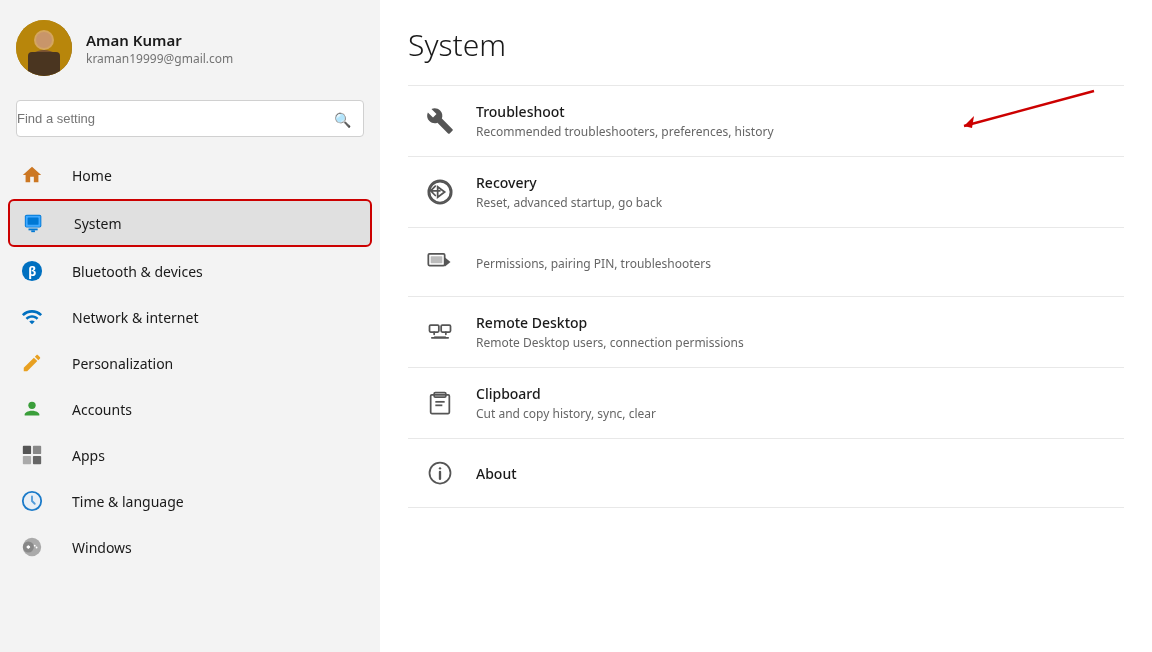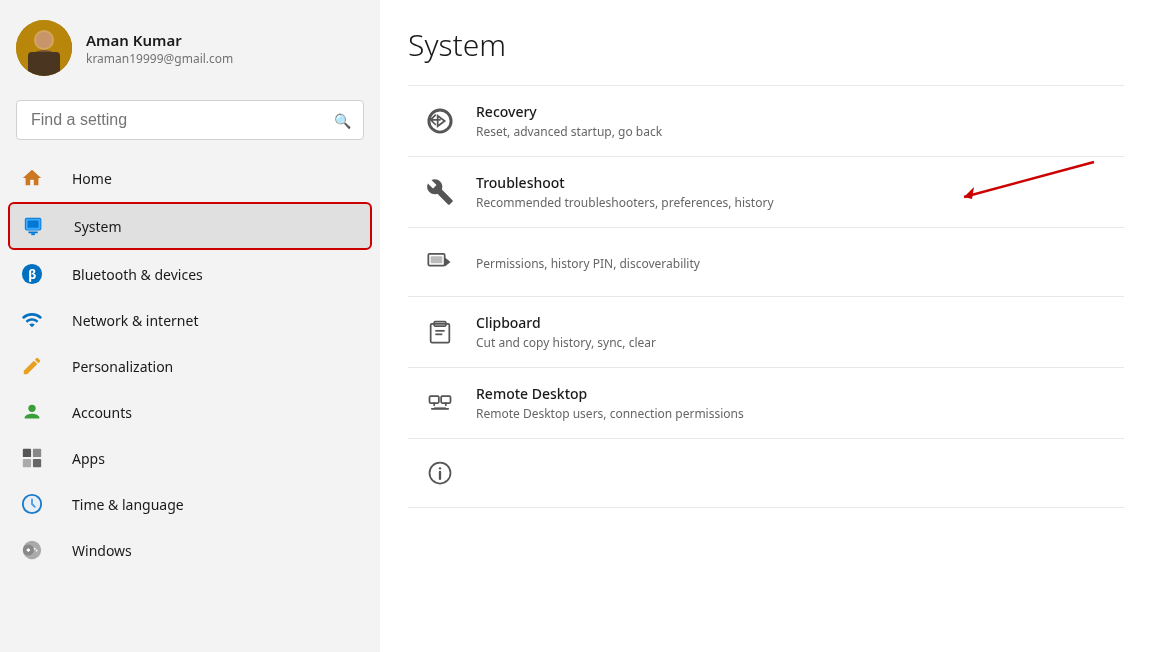--- a/index.html
+++ b/index.html
@@ -62,25 +62,25 @@
       color: #737373;
     }
 
     .search-box {
       margin: 8px 16px 16px 16px;
       position: relative;
     }
 
     .search-input {
       width: 100%;
-      padding: 10px 40px 10px 14px;
+      padding: 10px 40px 10px 0;
       border: 1px solid #d0d0d0;
       border-radius: 4px;
       background: #ffffff;
-      font-size: 16px;
+      font-size: 13px;
       color: #666;
       outline: none;
     }
 
     .search-icon {
       position: absolute;
       right: 12px;
       top: 50%;
       transform: translateY(-50%);
       color: #666;
@@ -309,93 +309,94 @@
         </span>
         <span class="nav-item-label">Windows</span>
       </li>
     </ul>
 </aside>
 
 <main class="main-content">
   <h1 class="page-title">System</h1>
 
   <ul class="settings-list" id="settings-list">
-      <li class="settings-item">
-        <div class="settings-icon">
-          <svg width="28" height="28" viewBox="0 0 24 24" fill="none">
-            <path d="M12 2C6.48 2 2 6.48 2 12s4.48 10 10 10 10-4.48 10-10S17.52 2 12 2zm-2 14.5v-9l6 4.5-6 4.5z" fill="none" stroke="#555" stroke-width="1.5"></path>
-            <circle cx="12" cy="12" r="9" fill="none" stroke="#555" stroke-width="1.5"></circle>
-            <path d="M8 7l-4 4 4 4M4 11h8" stroke="#555" stroke-width="1.5" stroke-linecap="round"></path>
-          </svg>
-        </div>
-        <div class="settings-text">
-          <span class="settings-label">Recovery</span>
-          <span class="settings-desc">Reset, advanced startup, go back</span>
-        </div>
-      </li>
       <li class="settings-item" style="position: relative;">
         <div class="settings-icon">
           <svg width="28" height="28" viewBox="0 0 24 24" fill="none">
             <path d="M22.7 19l-9.1-9.1c.9-2.3.4-5-1.5-6.9-2-2-5-2.4-7.4-1.3L9 6 6 9 1.6 4.7C.4 7.1.9 10.1 2.9 12.1c1.9 1.9 4.6 2.4 6.9 1.5l9.1 9.1c.4.4 1 .4 1.4 0l2.3-2.3c.5-.4.5-1.1.1-1.4z" fill="#555"></path>
           </svg>
         </div>
         <div class="settings-text">
           <span class="settings-label">Troubleshoot</span>
           <span class="settings-desc">Recommended troubleshooters, preferences, history</span>
         </div>
         <div style="position: absolute; right: 20px; top: 0px; pointer-events: none;"><svg width="240" height="60" viewBox="0 0 240 60">
       <line x1="230" y1="5" x2="100" y2="40" stroke="#cc0000" stroke-width="2.5"></line>
       <polygon points="100,40 110,30 108,42" fill="#cc0000"></polygon>
     </svg></div>
       </li>
       <li class="settings-item">
         <div class="settings-icon">
           <svg width="28" height="28" viewBox="0 0 24 24" fill="none">
+            <path d="M12 2C6.48 2 2 6.48 2 12s4.48 10 10 10 10-4.48 10-10S17.52 2 12 2zm-2 14.5v-9l6 4.5-6 4.5z" fill="none" stroke="#555" stroke-width="1.5"></path>
+            <circle cx="12" cy="12" r="9" fill="none" stroke="#555" stroke-width="1.5"></circle>
+            <path d="M8 7l-4 4 4 4M4 11h8" stroke="#555" stroke-width="1.5" stroke-linecap="round"></path>
+          </svg>
+        </div>
+        <div class="settings-text">
+          <span class="settings-label">Recovery</span>
+          <span class="settings-desc">Reset, advanced startup, go back</span>
+        </div>
+      </li>
+      <li class="settings-item">
+        <div class="settings-icon">
+          <svg width="28" height="28" viewBox="0 0 24 24" fill="none">
             <rect x="2" y="5" width="14" height="10" rx="1" stroke="#555" stroke-width="1.5" fill="none"></rect>
             <rect x="4" y="7" width="10" height="6" rx="0.5" fill="#bbb"></rect>
             <path d="M16 8l5 4-5 4V8z" fill="#555"></path>
           </svg>
         </div>
         <div class="settings-text">
-          <span class="settings-desc">Permissions, history PIN, discoverability</span>
+          <span class="settings-desc">Permissions, pairing PIN, troubleshooters</span>
+        </div>
+      </li>
+      <li class="settings-item">
+        <div class="settings-icon">
+          <svg width="28" height="28" viewBox="0 0 24 24" fill="none">
+            <rect x="3" y="6" width="8" height="6" rx="1" stroke="#555" stroke-width="1.5" fill="none"></rect>
+            <rect x="13" y="6" width="8" height="6" rx="1" stroke="#555" stroke-width="1.5" fill="none"></rect>
+            <path d="M7 12v2M17 12v2M5 17h14" stroke="#555" stroke-width="1.5" stroke-linecap="round"></path>
+            <path d="M7 16.5L17 16.5" stroke="#555" stroke-width="1.5"></path>
+          </svg>
+        </div>
+        <div class="settings-text">
+          <span class="settings-label">Remote Desktop</span>
+          <span class="settings-desc">Remote Desktop users, connection permissions</span>
         </div>
       </li>
       <li class="settings-item">
         <div class="settings-icon">
           <svg width="28" height="28" viewBox="0 0 24 24" fill="none">
             <rect x="7" y="3" width="10" height="4" rx="1" stroke="#555" stroke-width="1.5" fill="none"></rect>
             <rect x="4" y="5" width="16" height="16" rx="1" stroke="#555" stroke-width="1.5" fill="none"></rect>
             <line x1="8" y1="11" x2="16" y2="11" stroke="#555" stroke-width="1.5"></line>
             <line x1="8" y1="14" x2="14" y2="14" stroke="#555" stroke-width="1.5"></line>
           </svg>
         </div>
         <div class="settings-text">
           <span class="settings-label">Clipboard</span>
           <span class="settings-desc">Cut and copy history, sync, clear</span>
         </div>
       </li>
       <li class="settings-item">
         <div class="settings-icon">
           <svg width="28" height="28" viewBox="0 0 24 24" fill="none">
-            <rect x="3" y="6" width="8" height="6" rx="1" stroke="#555" stroke-width="1.5" fill="none"></rect>
-            <rect x="13" y="6" width="8" height="6" rx="1" stroke="#555" stroke-width="1.5" fill="none"></rect>
-            <path d="M7 12v2M17 12v2M5 17h14" stroke="#555" stroke-width="1.5" stroke-linecap="round"></path>
-            <path d="M7 16.5L17 16.5" stroke="#555" stroke-width="1.5"></path>
-          </svg>
-        </div>
-        <div class="settings-text">
-          <span class="settings-label">Remote Desktop</span>
-          <span class="settings-desc">Remote Desktop users, connection permissions</span>
-        </div>
-      </li>
-      <li class="settings-item">
-        <div class="settings-icon">
-          <svg width="28" height="28" viewBox="0 0 24 24" fill="none">
             <circle cx="12" cy="12" r="9" stroke="#555" stroke-width="1.5" fill="none"></circle>
             <line x1="12" y1="11" x2="12" y2="17" stroke="#555" stroke-width="2" stroke-linecap="round"></line>
             <circle cx="12" cy="8" r="1" fill="#555"></circle>
           </svg>
         </div>
         <div class="settings-text">
+          <span class="settings-label">About</span>
         </div>
       </li>
     </ul>
 </main>
 
 </body></html>

